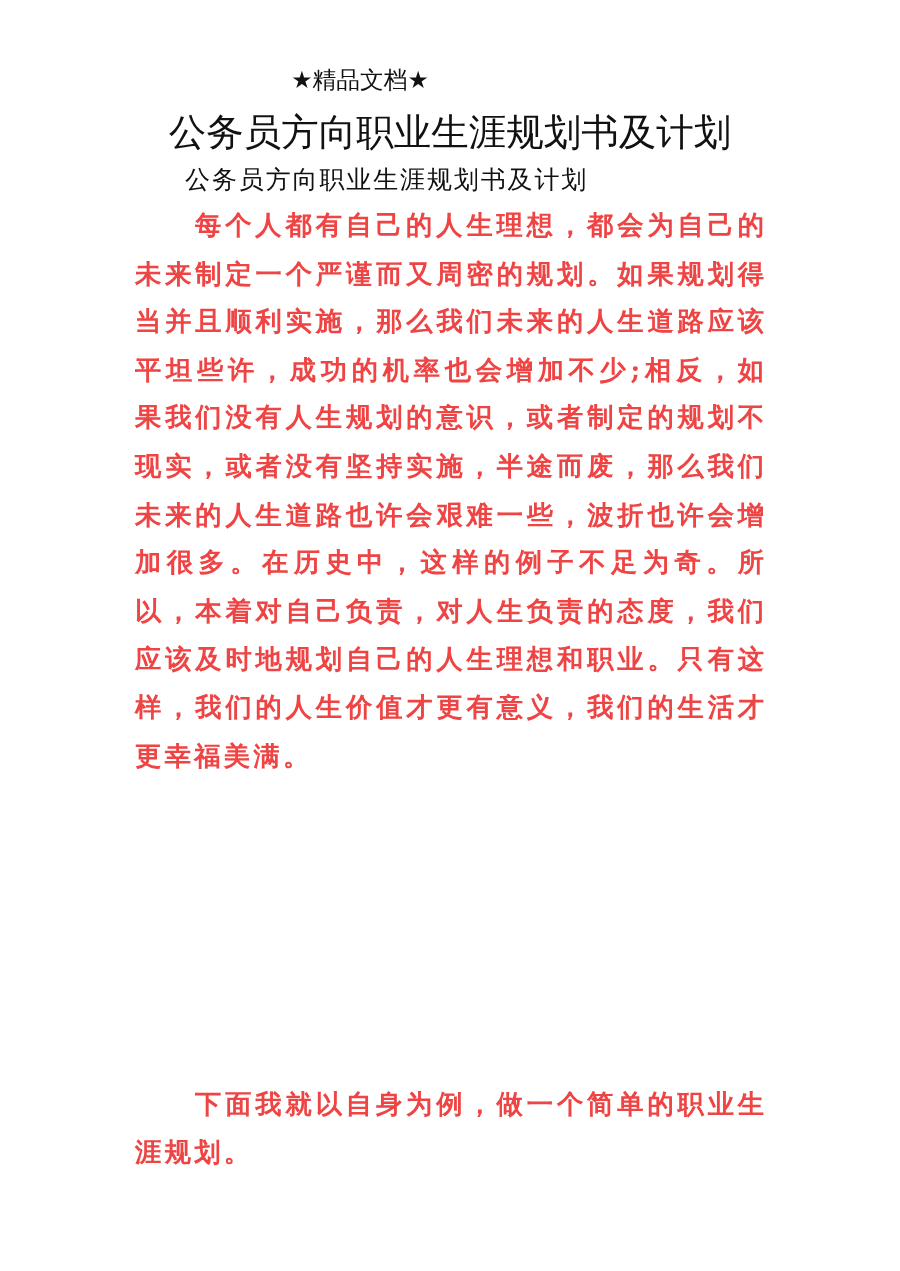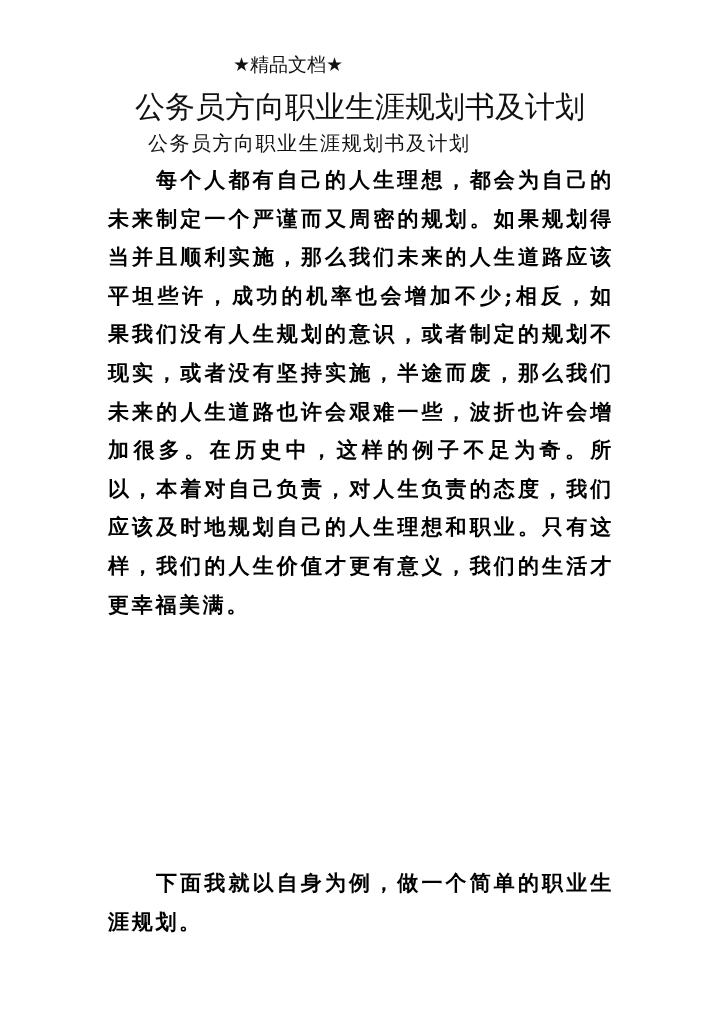--- a/index.html
+++ b/index.html
@@ -57,21 +57,21 @@
     color: #111;
   }
   .body-text {
     position: absolute;
     left: 108px;
     width: 506px;
     font-size: 21px;
     line-height: 38.6px;
     letter-spacing: 2.7px;
     font-weight: bold;
-    color: #000000;
+    color: #ef4444;
     text-align: justify;
     text-align-last: left;
   }
   .para {
     margin: 0;
     text-indent: 48px;
   }
   #para1 { top: 161px; }
   #para2 { top: 549px; }
   #para3 { top: 864px; }

